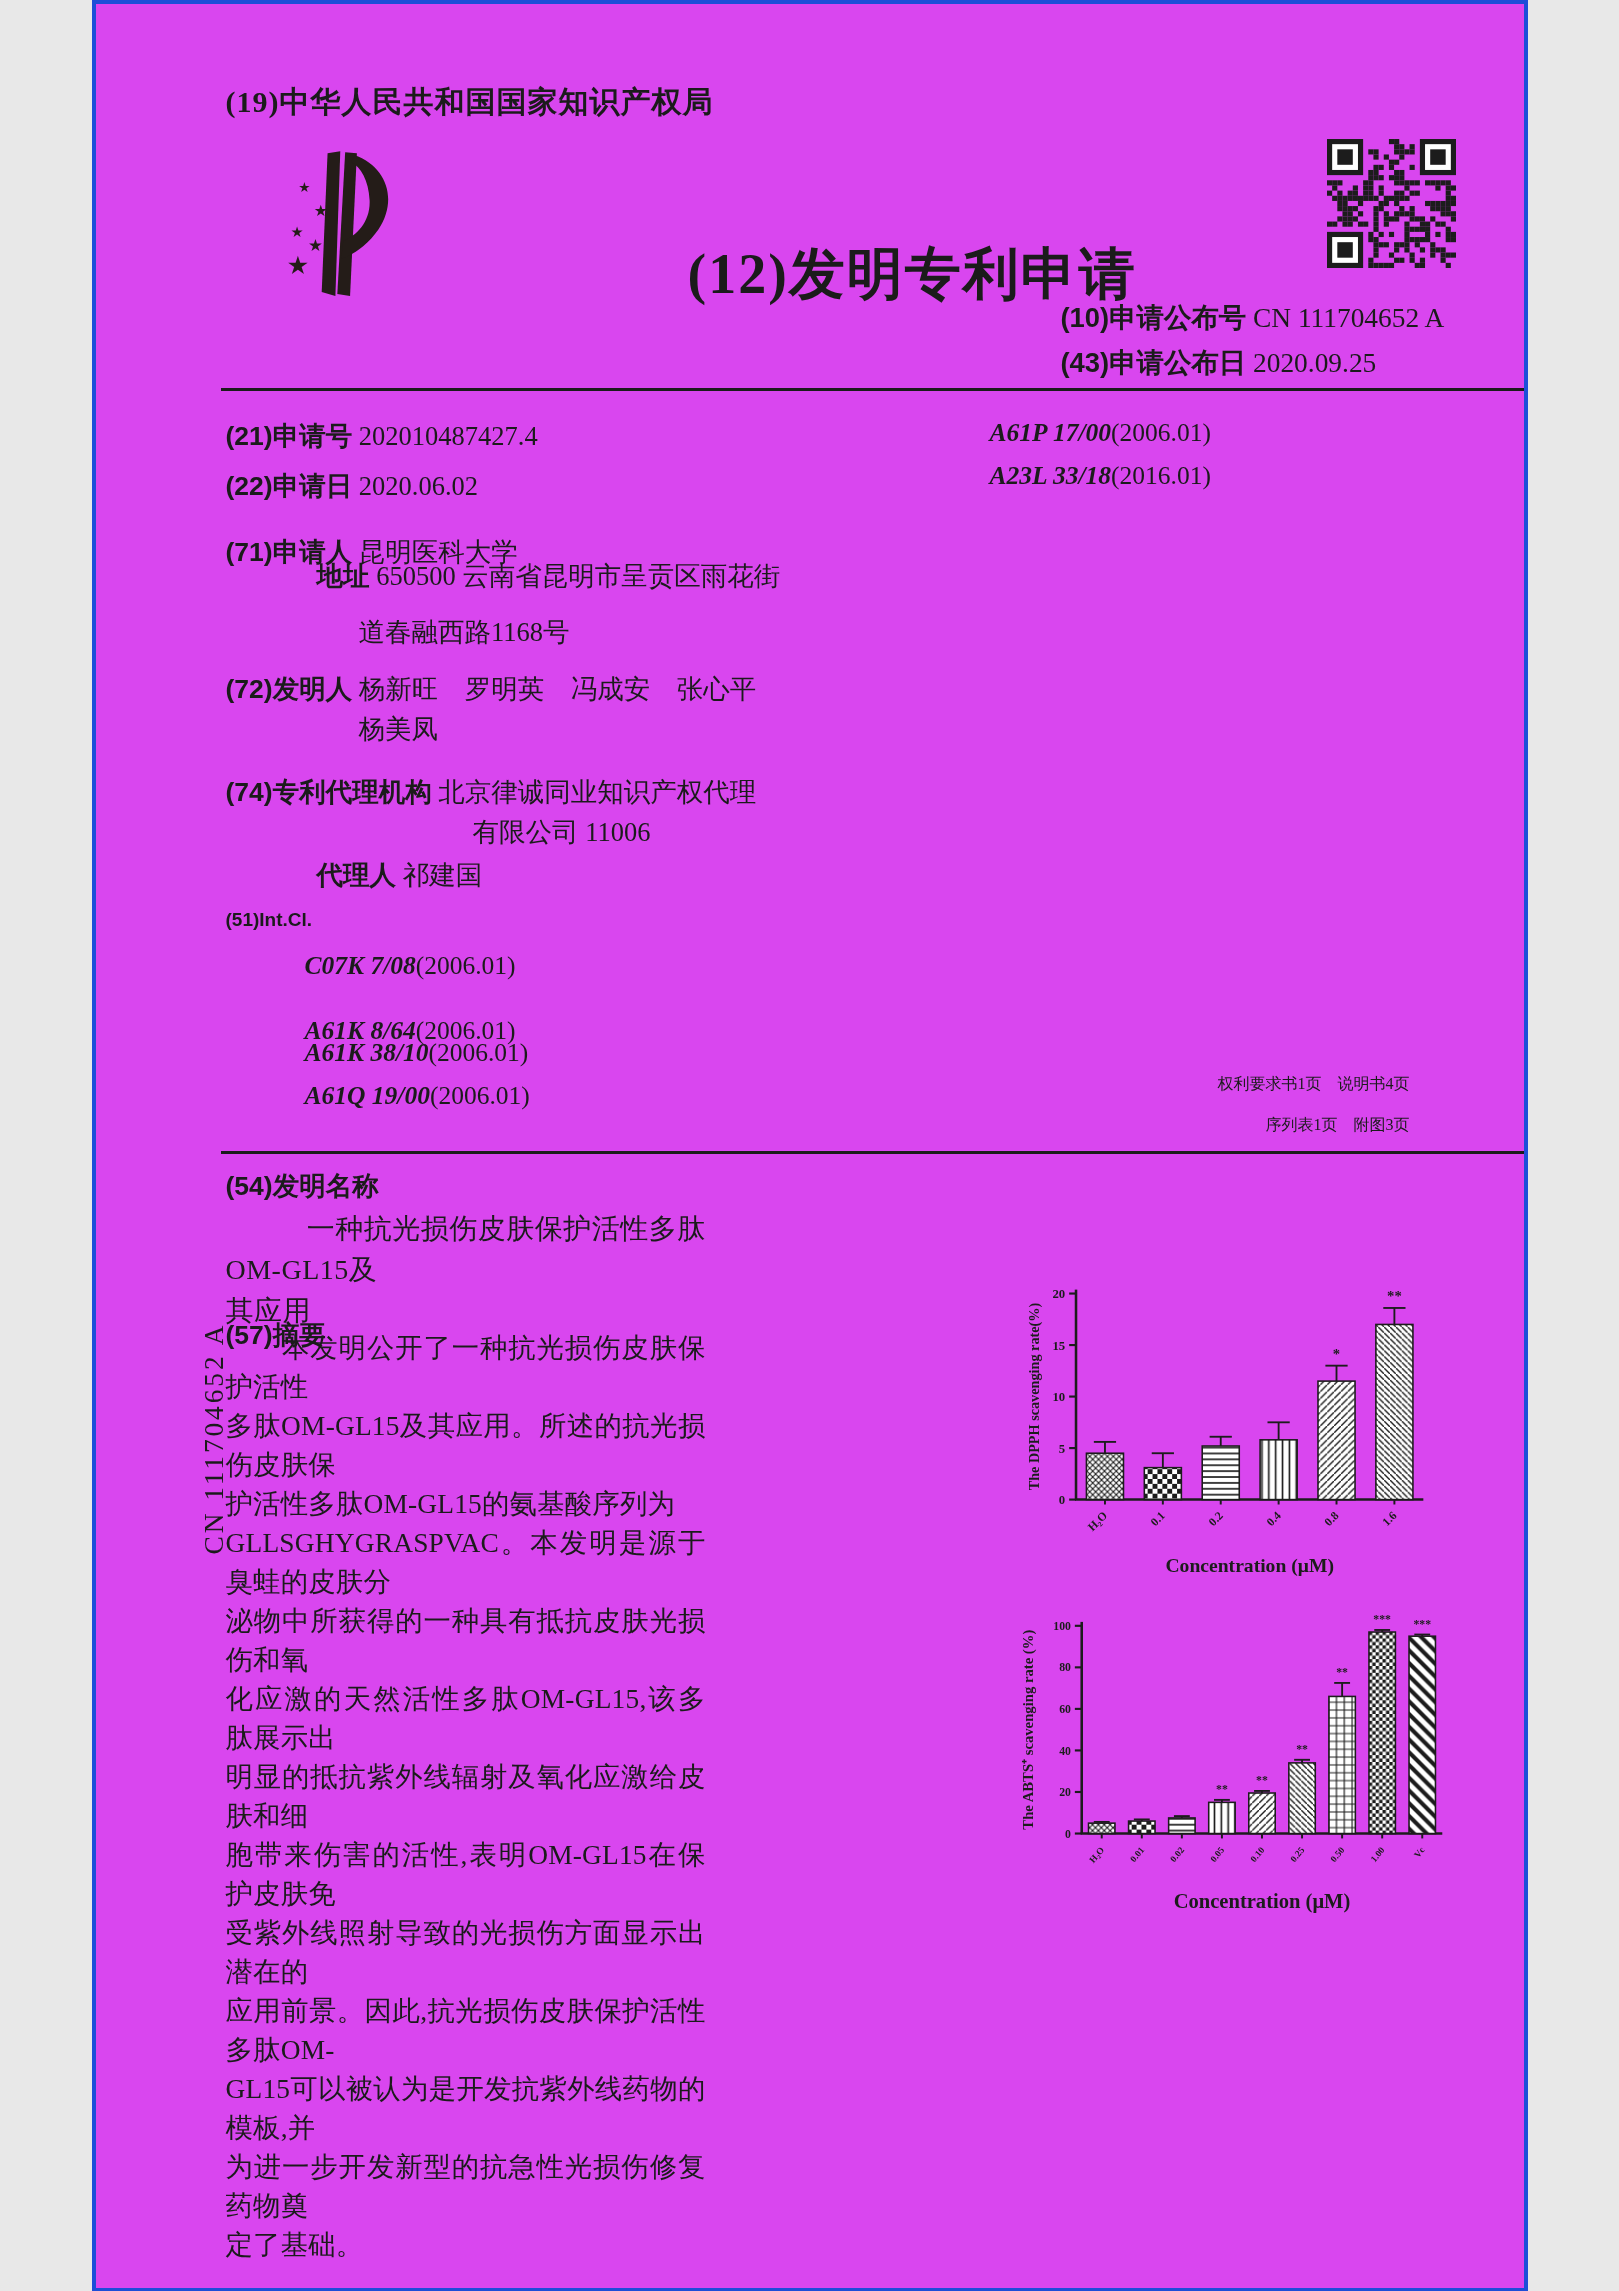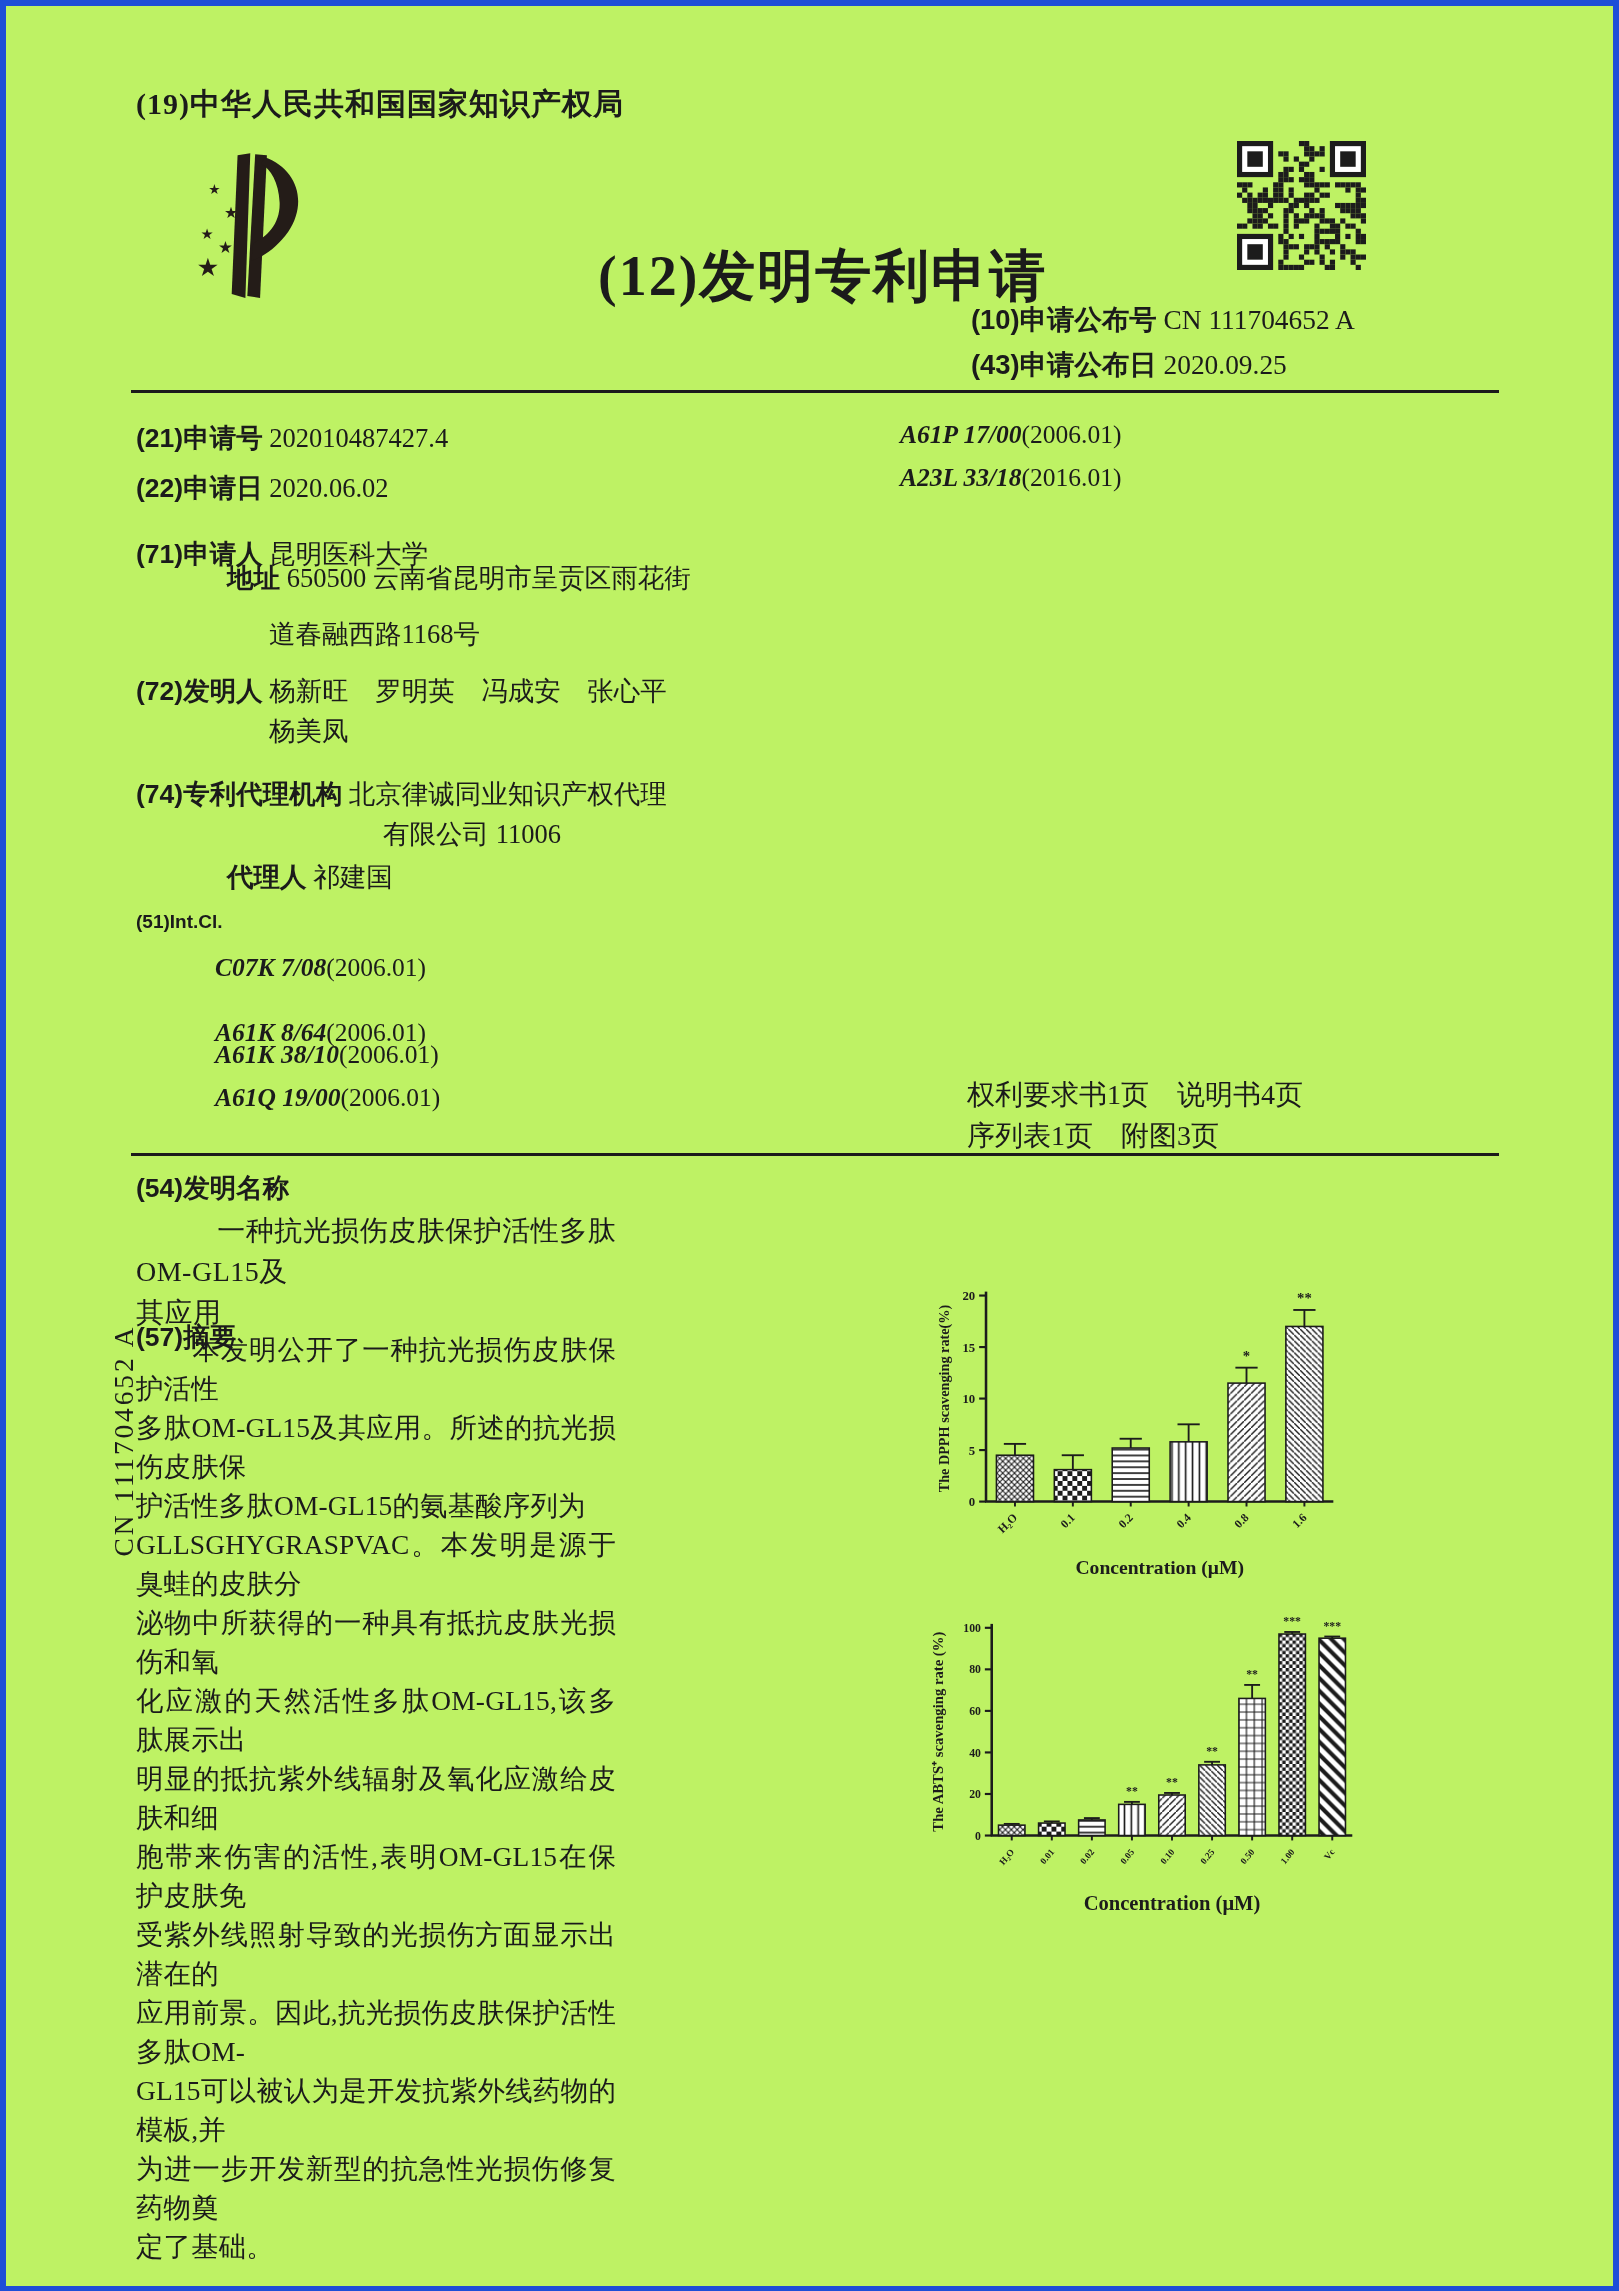--- a/index.html
+++ b/index.html
@@ -1,29 +1,29 @@
 <!DOCTYPE html>
 <html><head>
 <meta charset="utf-8">
 <style>
   html,body{margin:0;padding:0;background:#e8e8e8;}
-  .page{position:relative;width:1619px;height:2292px;background:#bef264;margin:0 auto;
-        font-family:"Liberation Serif",serif;color:#1b1b1b;overflow:hidden;border:6px solid #1d4ed8;box-sizing:border-box;}
+  .page{position:relative;width:1436px;height:2292px;background:#d946ef;margin:0 auto;
+        font-family:"Liberation Serif",serif;color:#1b1b1b;overflow:hidden;border:4px solid #1d4ed8;box-sizing:border-box;}
   .abs{position:absolute;}
   .lbl{font-family:"Liberation Sans",sans-serif;font-weight:700;}
   .val{font-family:"Liberation Serif",serif;}
   .office{font-size:30px;font-weight:700;letter-spacing:1px;}
   .doctype{font-size:56px;font-weight:700;letter-spacing:2px;}
   .pubrow{font-size:27.4px;white-space:nowrap;}
   .pubrow .lbl{font-size:27.4px;margin-top:38px;}
   .rule{background:#1b1b1b;height:2.9px;}
   .frow{font-size:26.5px;white-space:nowrap;}
   .code{font-style:italic;font-weight:700;font-size:25.5px;font-family:"Liberation Serif",serif;}
   .codever{font-style:normal;font-weight:400;font-size:25.5px;}
-  .pages{font-size:28px;text-align:left;}
+  .pages{font-size:16px;text-align:right;}
   .sechead{font-size:26.5px;}
   .invtitle{font-size:28px;line-height:41px;white-space:pre-line;text-indent:2.9em;letter-spacing:0.5px;}
   .abstract{font-size:27.4px;line-height:39px;white-space:pre-line;text-align:justify;letter-spacing:0.2px;}
   .vertical{font-size:27.4px;letter-spacing:2.9px;transform:rotate(-90deg);text-align:center;white-space:nowrap;}
 </style>
 </head>
 <body>
 
 <div class="page">
 

